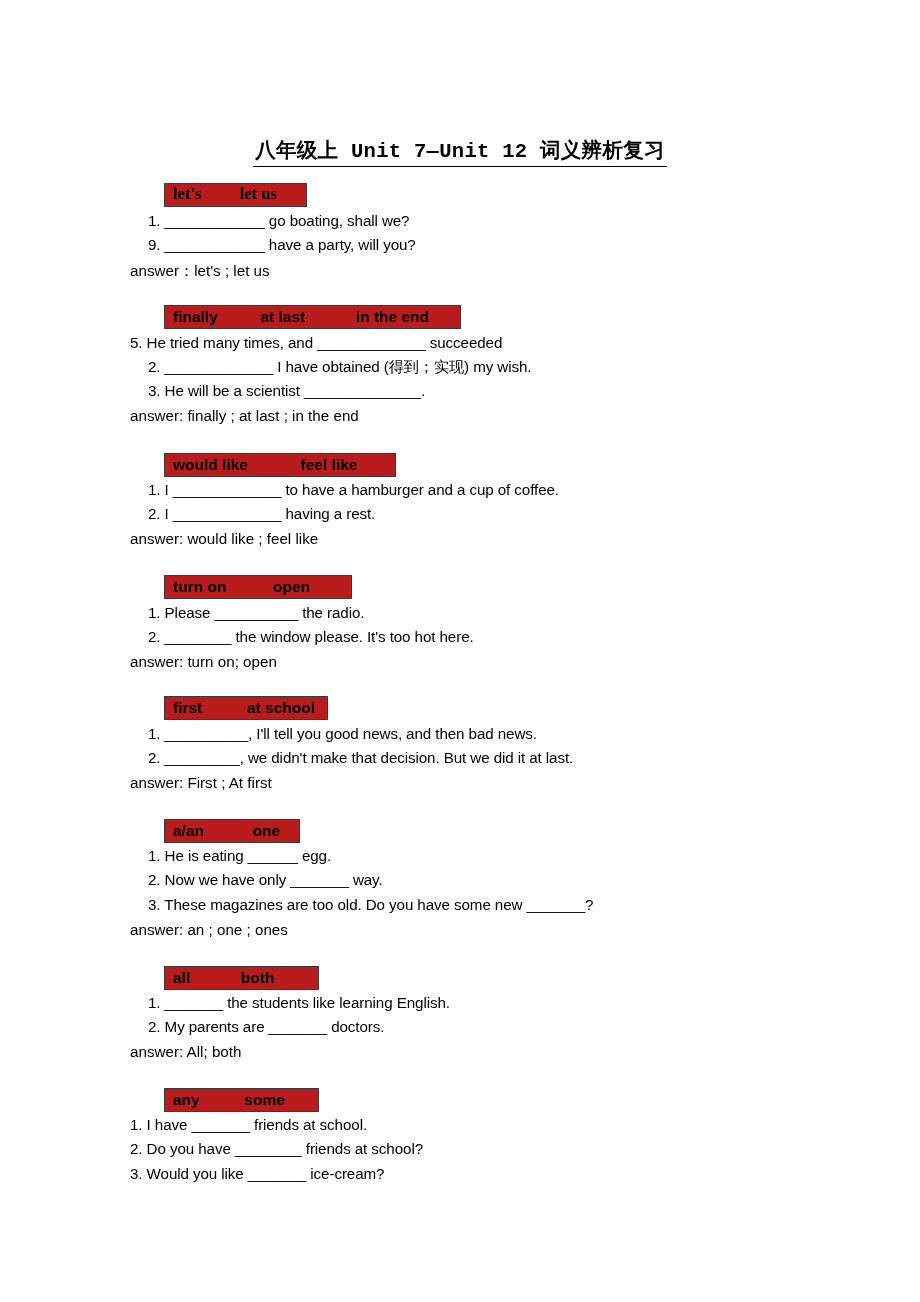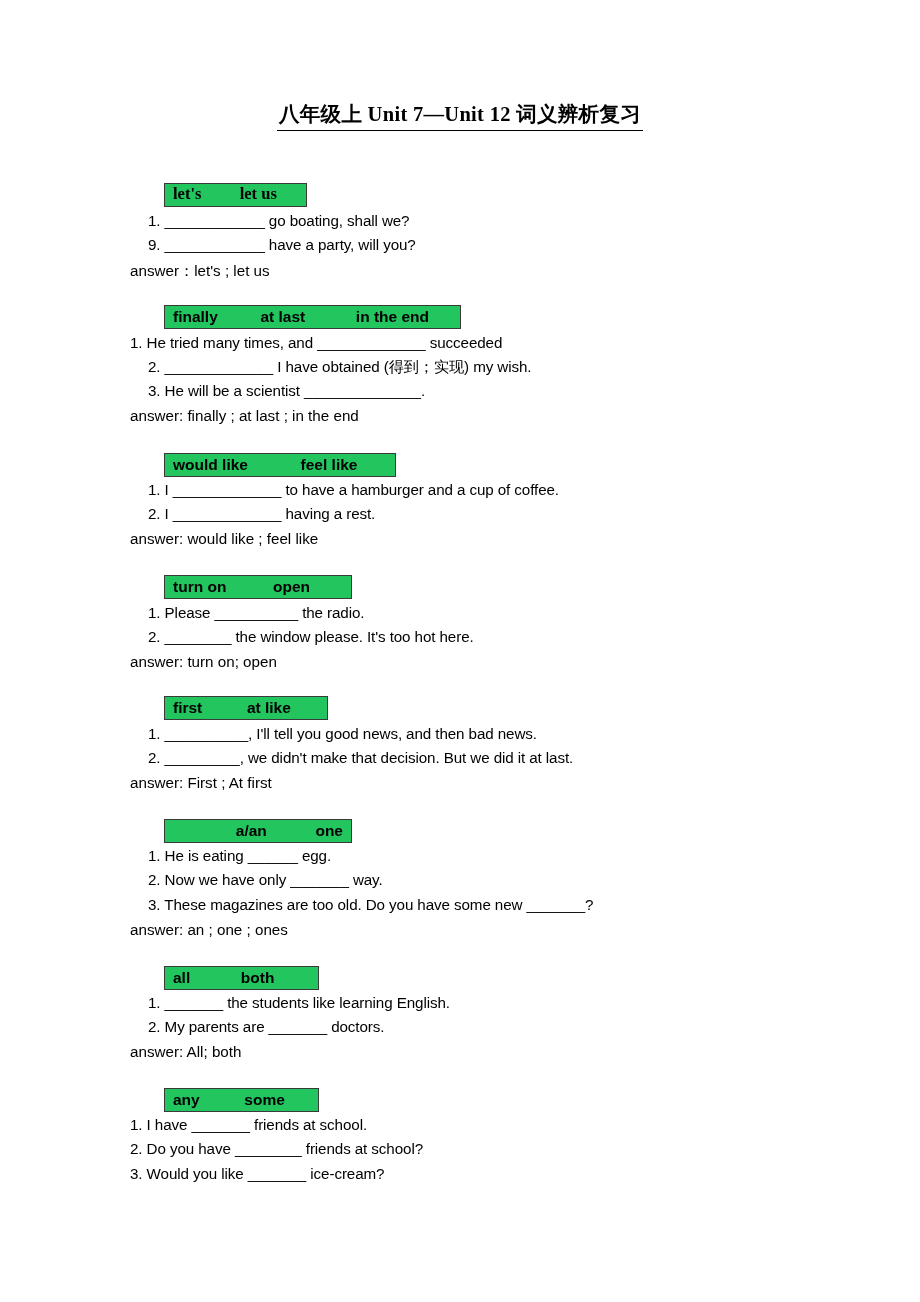--- a/index.html
+++ b/index.html
@@ -20,24 +20,24 @@
     position: absolute;
     left: 0; top: 0;
     width: 920px;
     height: 1302px;
   }
 
   
   .doc-title {
     position: absolute;
     left: 0;
-    top: 100px;
+    top: 136px;
     width: 920px;
     text-align: center;
-    font-family: Liberation Serif, serif;
+    font-family: Liberation Mono, monospace;
     font-weight: bold;
     font-size: 20.5px;
     letter-spacing: 0.3px;
     white-space: nowrap;
   }
   .doc-title .tline {
     display: inline-block;
     border-bottom: 1.4px solid #000;
     padding: 0 2px 2px 2px;
   }
@@ -53,21 +53,21 @@
     position: absolute;
     left: 164px;
     box-sizing: border-box;
     border: 1.3px solid #3a3a3a;
     height: 24px;
     line-height: 21px;
     padding: 0 8px;
     font-weight: bold;
     font-size: 15.5px;
     white-space: nowrap;
-    background: #22c55e;
+    background: #b91c1c;
   }
   .word-box.serifbox {
     font-family: "Liberation Serif", serif;
     font-size: 16.5px;
     line-height: 20px;
   }
   .word-box span.w {
     display: inline-block;
   }
 
@@ -109,21 +109,21 @@
   </div>
 
   <div class="section">
     <div class="word-box" style="top:305px; width:297px;">
       <span class="w">finally</span>
       <span style="display:inline-block;width:34px;"></span>
       <span class="w">at last</span>
       <span style="display:inline-block;width:42px;"></span>
       <span class="w">in the end</span>
     </div>
-    <div class="q-line" style="top:334px; left:130px;">1. He tried many times, and _____________ succeeded</div>
+    <div class="q-line" style="top:334px; left:130px;">5. He tried many times, and _____________ succeeded</div>
     <div class="q-line" style="top:358px;">2. _____________ I have obtained (得到；实现) my wish.</div>
     <div class="q-line" style="top:382px;">3. He will be a scientist ______________.</div>
     <div class="answer-line" style="top:407px;">answer: finally ;    at last ;    in the end</div>
   </div>
 
   <div class="section">
     <div class="word-box" style="top:453px; width:232px;">
       <span class="w">would like</span>
       <span style="display:inline-block;width:44px;"></span>
       <span class="w">feel like</span>
@@ -141,29 +141,29 @@
     </div>
     <div class="q-line" style="top:604px;">1. Please __________ the radio.</div>
     <div class="q-line" style="top:628px;">2. ________ the window please. It's too hot here.</div>
     <div class="answer-line" style="top:653px;">answer: turn on; open</div>
   </div>
 
   <div class="section">
     <div class="word-box" style="top:696px; width:164px;">
       <span class="w">first</span>
       <span style="display:inline-block;width:36px;"></span>
-      <span class="w">at like</span>
+      <span class="w">at school</span>
     </div>
     <div class="q-line" style="top:725px;">1. __________, I'll tell you good news, and then bad news.</div>
     <div class="q-line" style="top:749px;">2. _________, we didn't make that decision. But we did it at last.</div>
     <div class="answer-line" style="top:774px;">answer: First ;    At first</div>
   </div>
 
   <div class="section">
-    <div class="word-box" style="top:819px; width:188px;text-align:right;">
+    <div class="word-box" style="top:819px; width:136px;">
       <span class="w">a/an</span>
       <span style="display:inline-block;width:40px;"></span>
       <span class="w">one</span>
     </div>
     <div class="q-line" style="top:847px;">1. He is eating ______ egg.</div>
     <div class="q-line" style="top:871px;">2. Now we have only _______ way.</div>
     <div class="q-line" style="top:896px;text-align:center;">3. These magazines are too old. Do you have some new _______?</div>
     <div class="answer-line" style="top:921px;">answer:    an ; one ; ones</div>
   </div>
 

